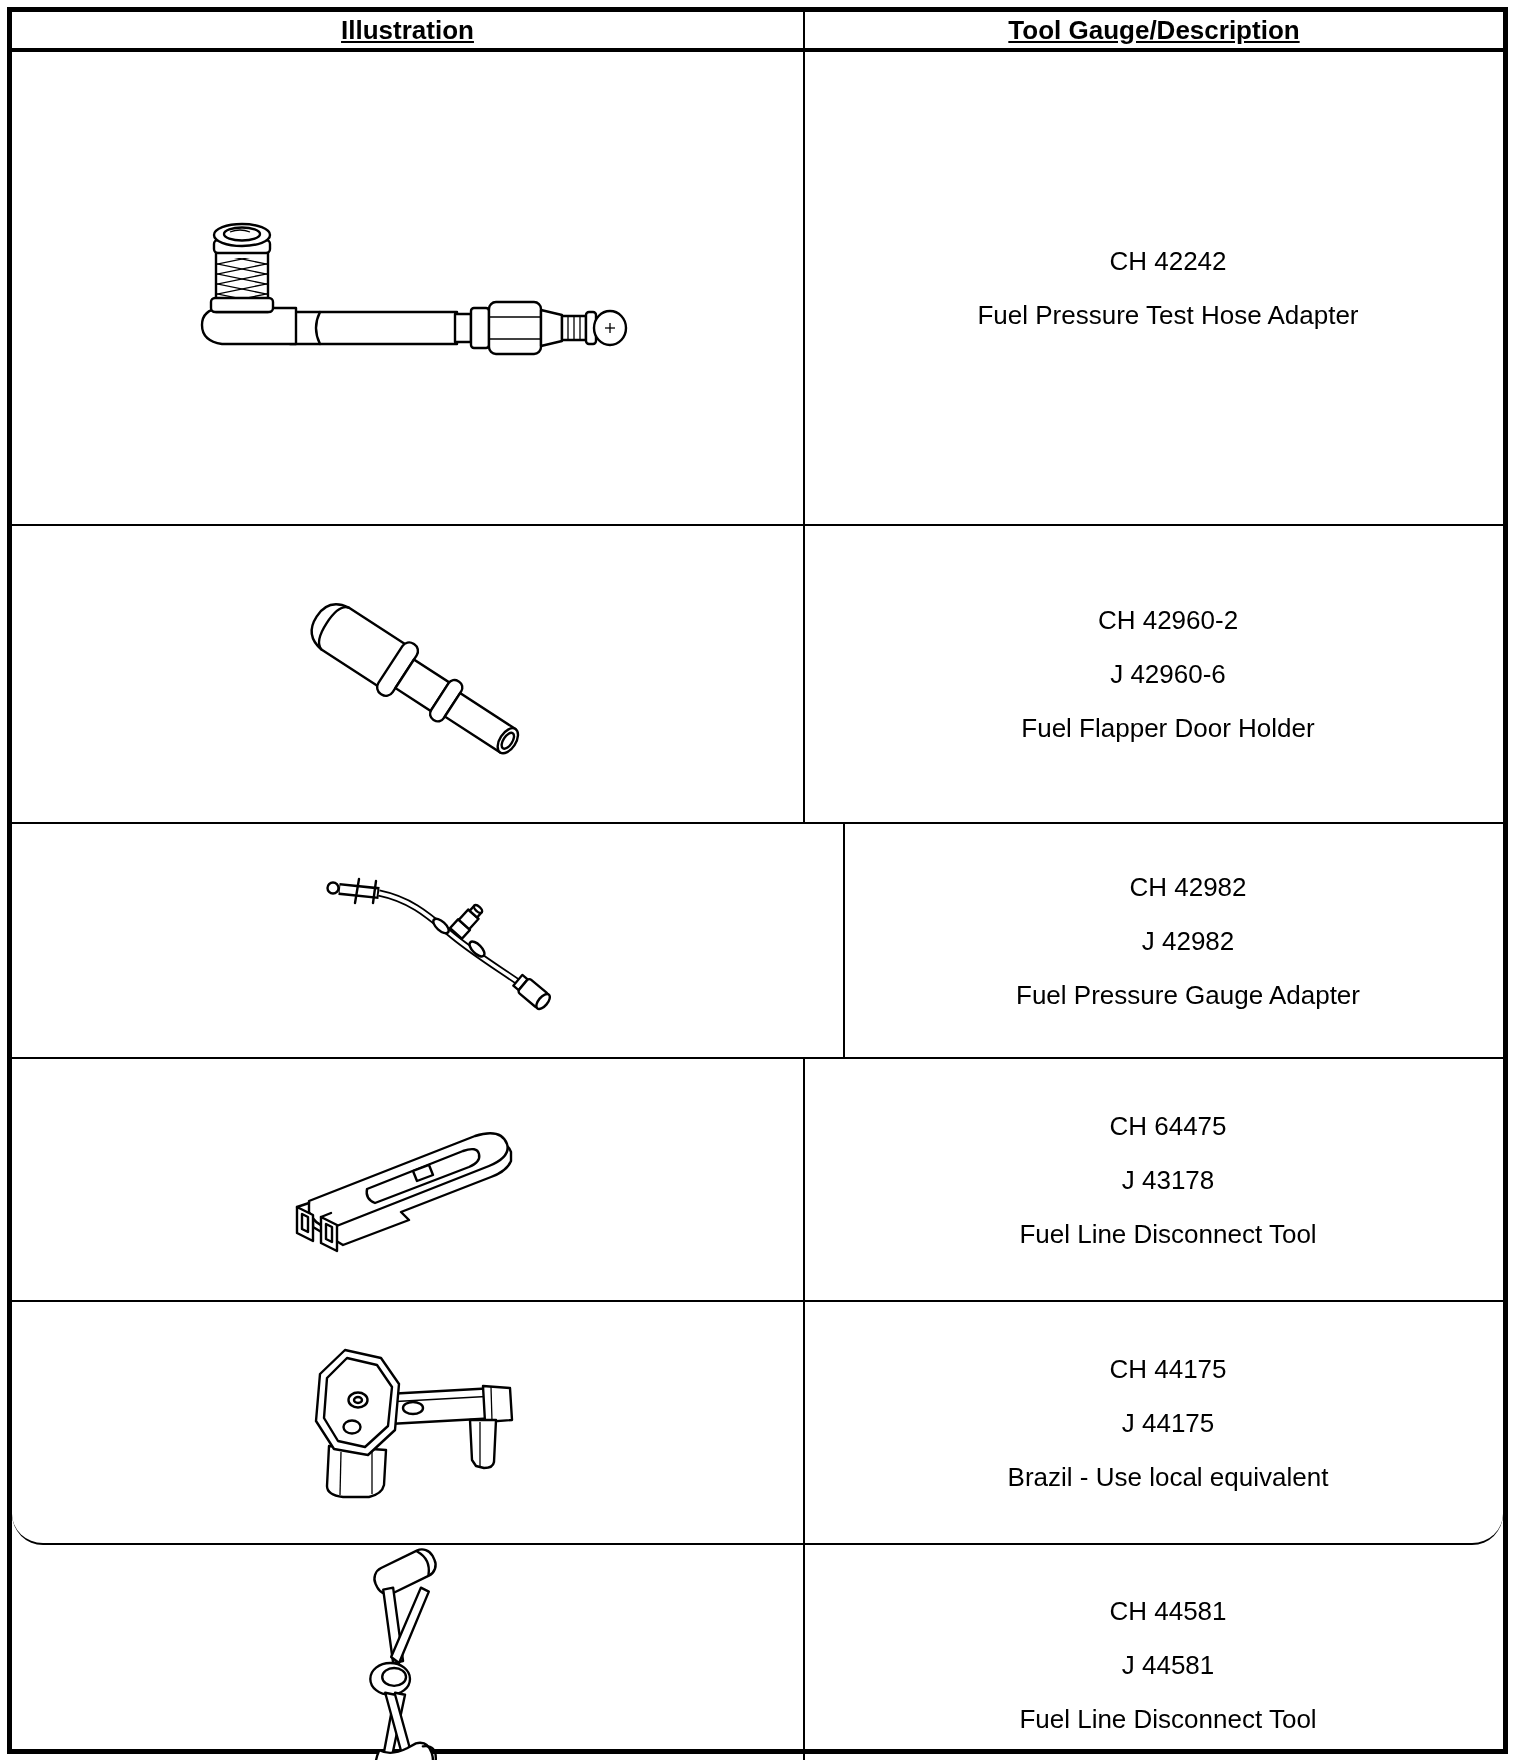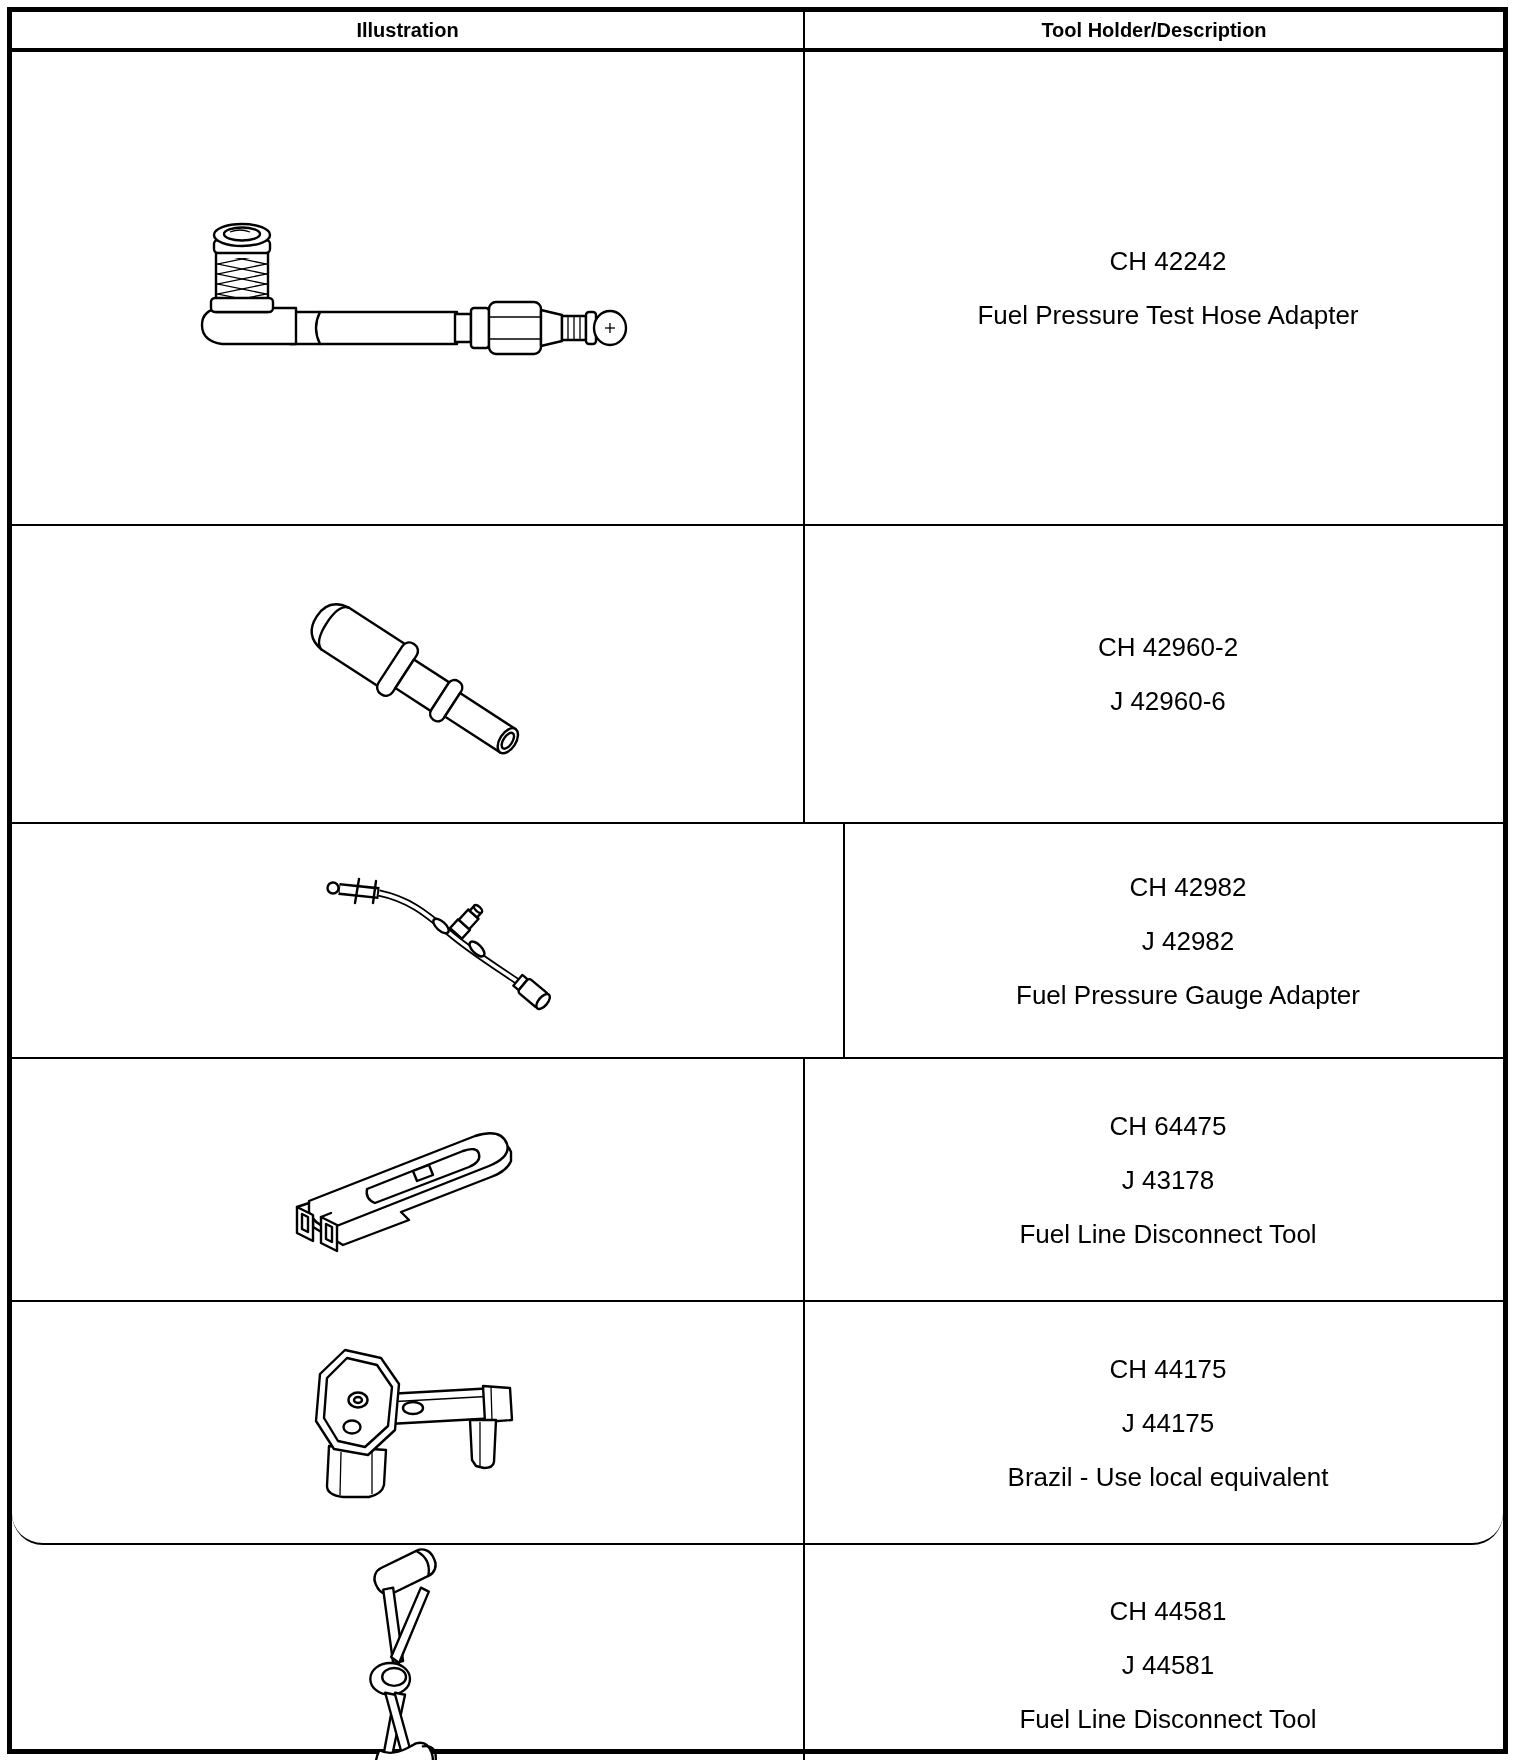--- a/index.html
+++ b/index.html
@@ -17,22 +17,23 @@
     box-sizing:border-box;
     background:#fff;
   }
   .t-row { display:flex; box-sizing:border-box; width:100%; }
   .t-header {
     height:40px;
     border-bottom:4px solid #000;
   }
   .t-header .h-cell {
     display:flex; align-items:center; justify-content:center;
-    font-weight:bold; font-size:20px;
+    font-weight:bold; font-size:26px;
     box-sizing:border-box;
+    text-decoration:underline;
   }
   .col-left  { width:793px; border-right:2px solid #000; box-sizing:border-box; }
   .col-right { flex:1; box-sizing:border-box; }
   .body-row { border-bottom:2px solid #000;gap:28px; }
   .body-row:last-child { border-bottom:none; }
   .illu-cell {
     display:flex; align-items:center; justify-content:center;
     overflow:hidden;
   }
   .desc-cell {
@@ -48,21 +49,21 @@
   .nf  { fill:none;  stroke:#000; stroke-width:2.4; stroke-linejoin:round; stroke-linecap:round; }
   .thin{ fill:none;  stroke:#000; stroke-width:1.3; }
 </style>
 </head>
 <body>
 
 <div class="tools-table">
 
   <div class="t-row t-header">
     <div class="h-cell col-left">Illustration</div>
-    <div class="h-cell col-right">Tool Holder/Description</div>
+    <div class="h-cell col-right">Tool Gauge/Description</div>
   </div>
 
   <div class="t-row body-row r1">
     <div class="illu-cell col-left">
       <svg width="460" height="140" viewBox="0 0 460 140">
         <defs>
             <clipPath id="knurl">
               <rect x="39" y="40" width="50" height="40"></rect>
             </clipPath>
           </defs>
@@ -128,20 +129,21 @@
           <rect class="ln" x="137" y="-23" width="15" height="46" rx="7"></rect>
           <rect class="ln" x="152" y="-14" width="66" height="28"></rect>
           <ellipse class="ln" cx="218" cy="0" rx="8" ry="14"></ellipse>
           <ellipse class="nf" cx="218" cy="0" rx="4.5" ry="9"></ellipse>
         </g>
       </svg>
     </div>
     <div class="desc-cell col-right">
       <div class="line">CH 42960-2</div>
       <div class="line">J 42960-6</div>
+      <div class="line">Fuel Flapper Door Holder</div>
     </div>
   </div>
 
   <div class="t-row body-row r3">
     <div class="illu-cell col-left">
       <svg width="270" height="150" viewBox="0 0 270 150">
         <circle class="ln" cx="20" cy="22" r="5.5"></circle>
         <line x1="26" y1="23" x2="66" y2="27" stroke="#000" stroke-width="12"></line>
         <line x1="27" y1="23" x2="64" y2="27" stroke="#fff" stroke-width="7"></line>
         <line class="nf" x1="46" y1="13" x2="42" y2="37"></line>

